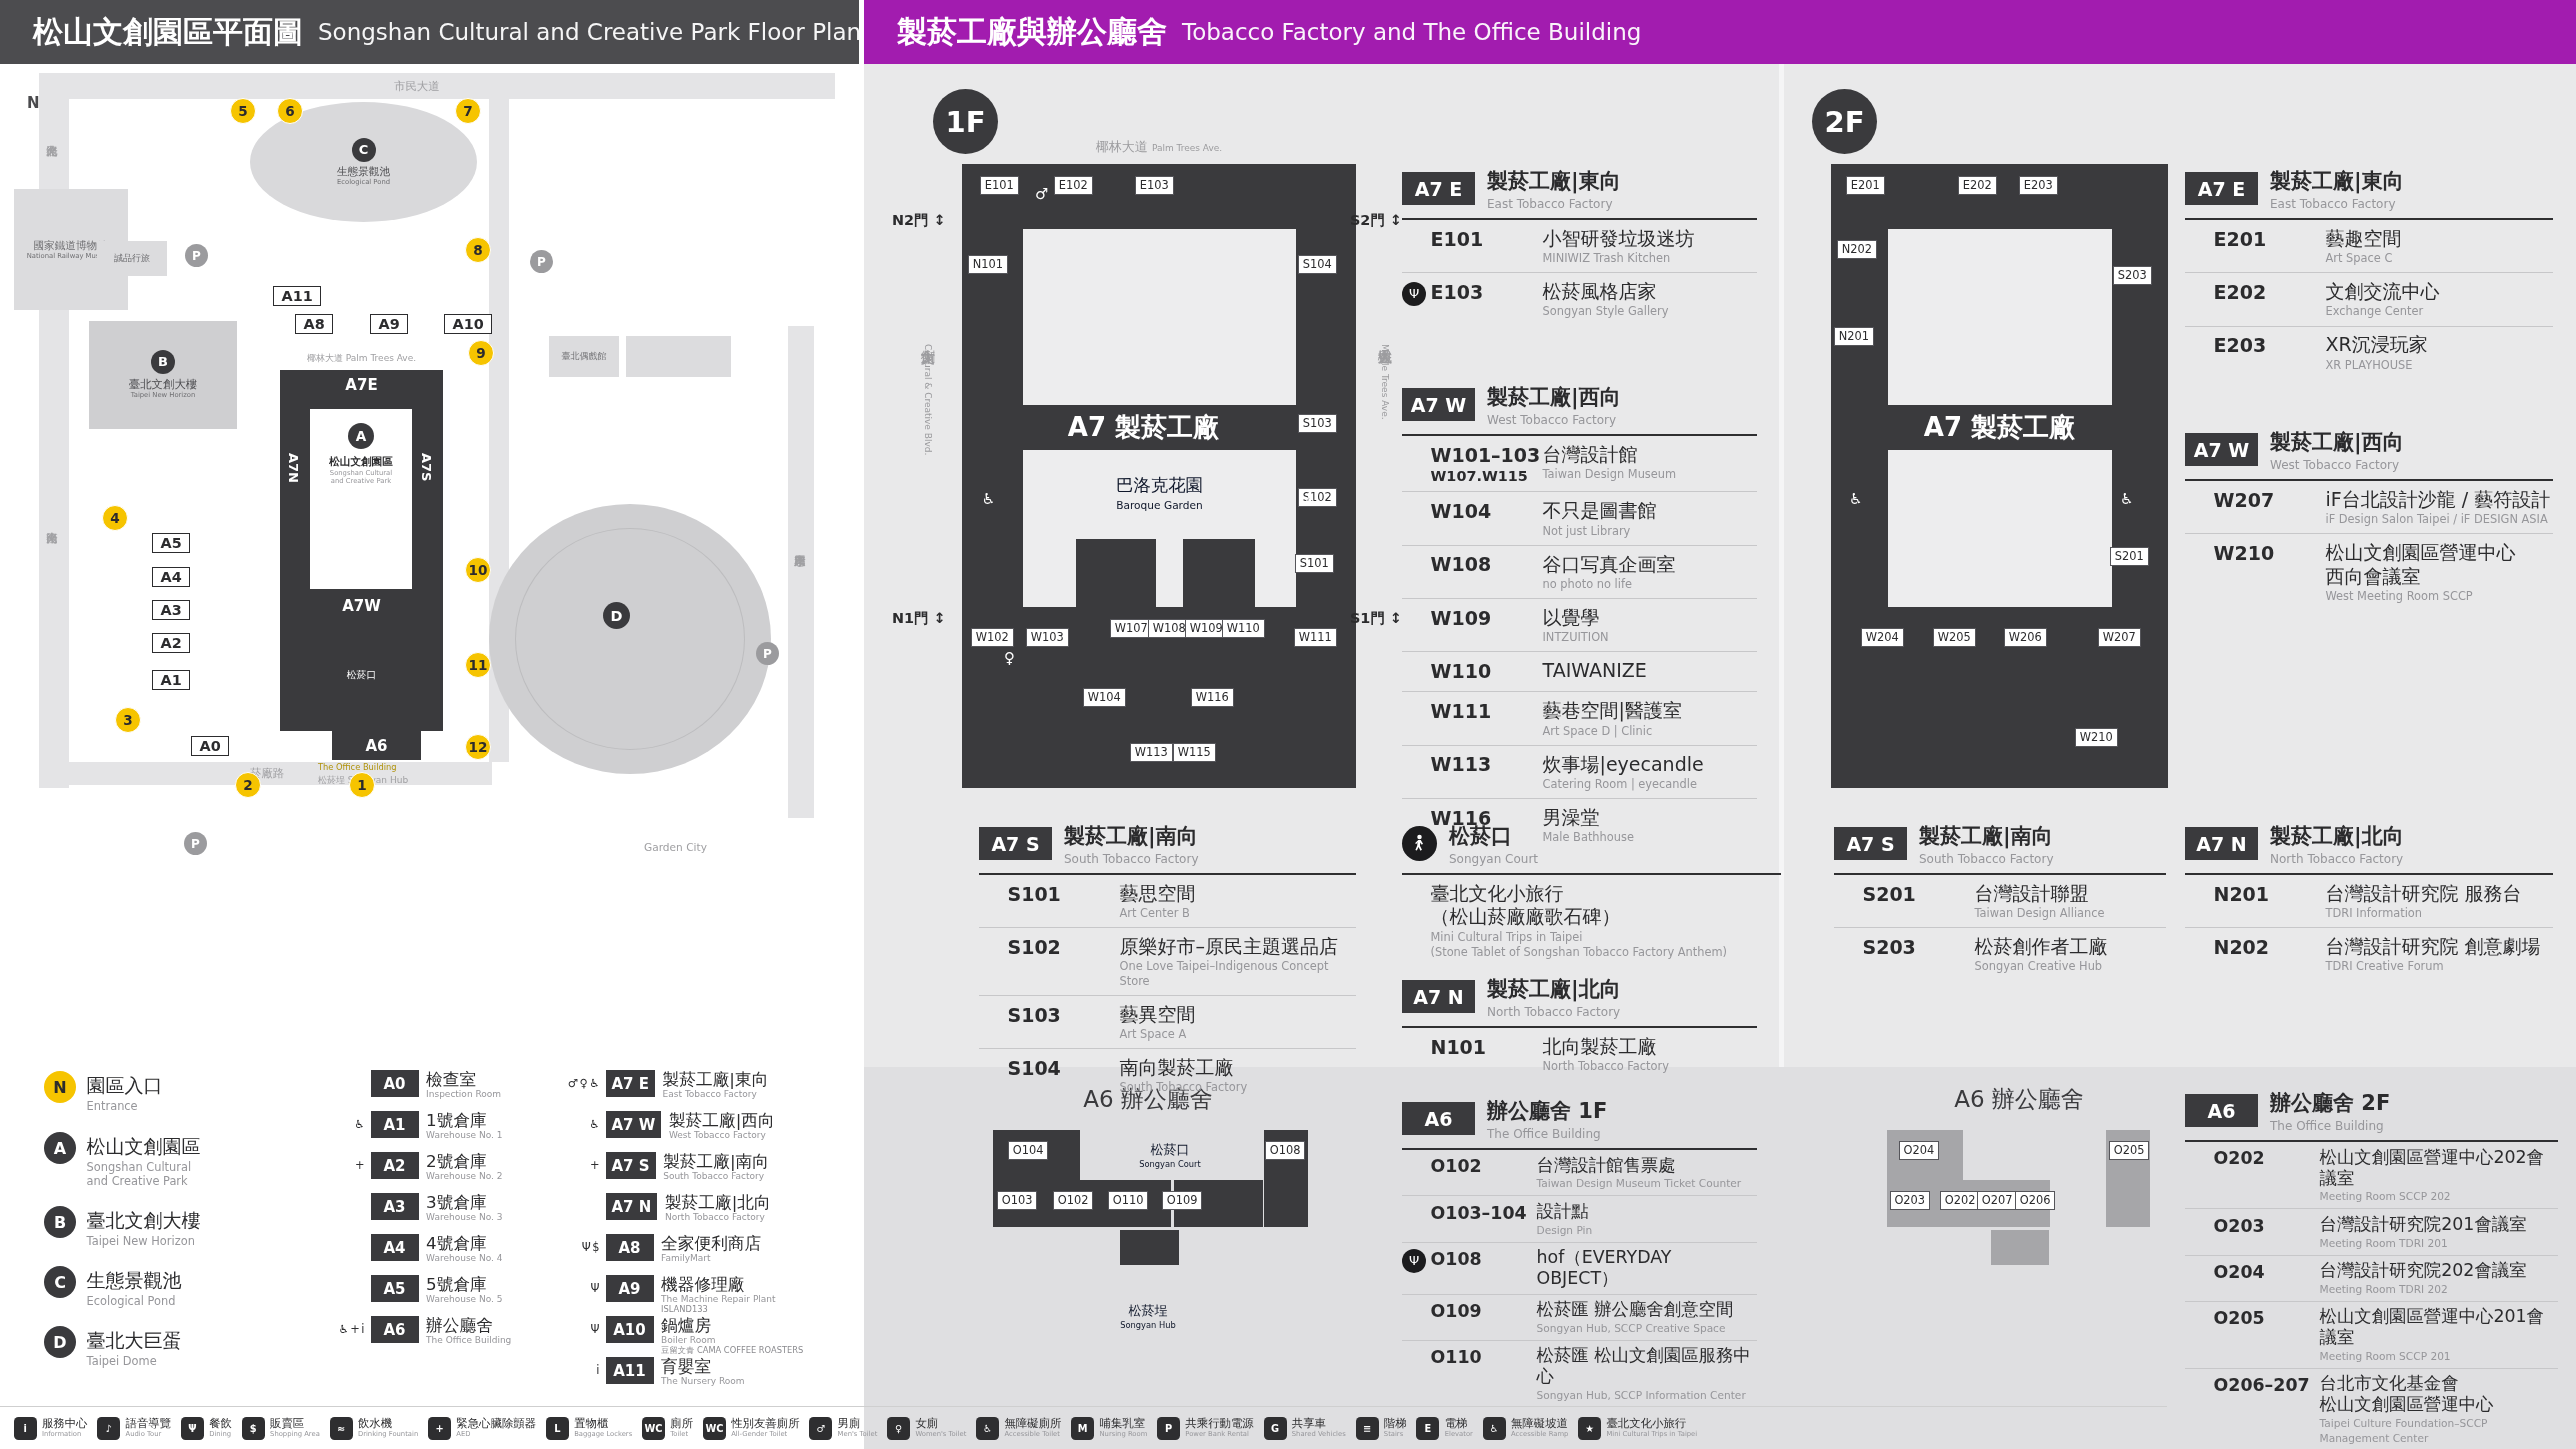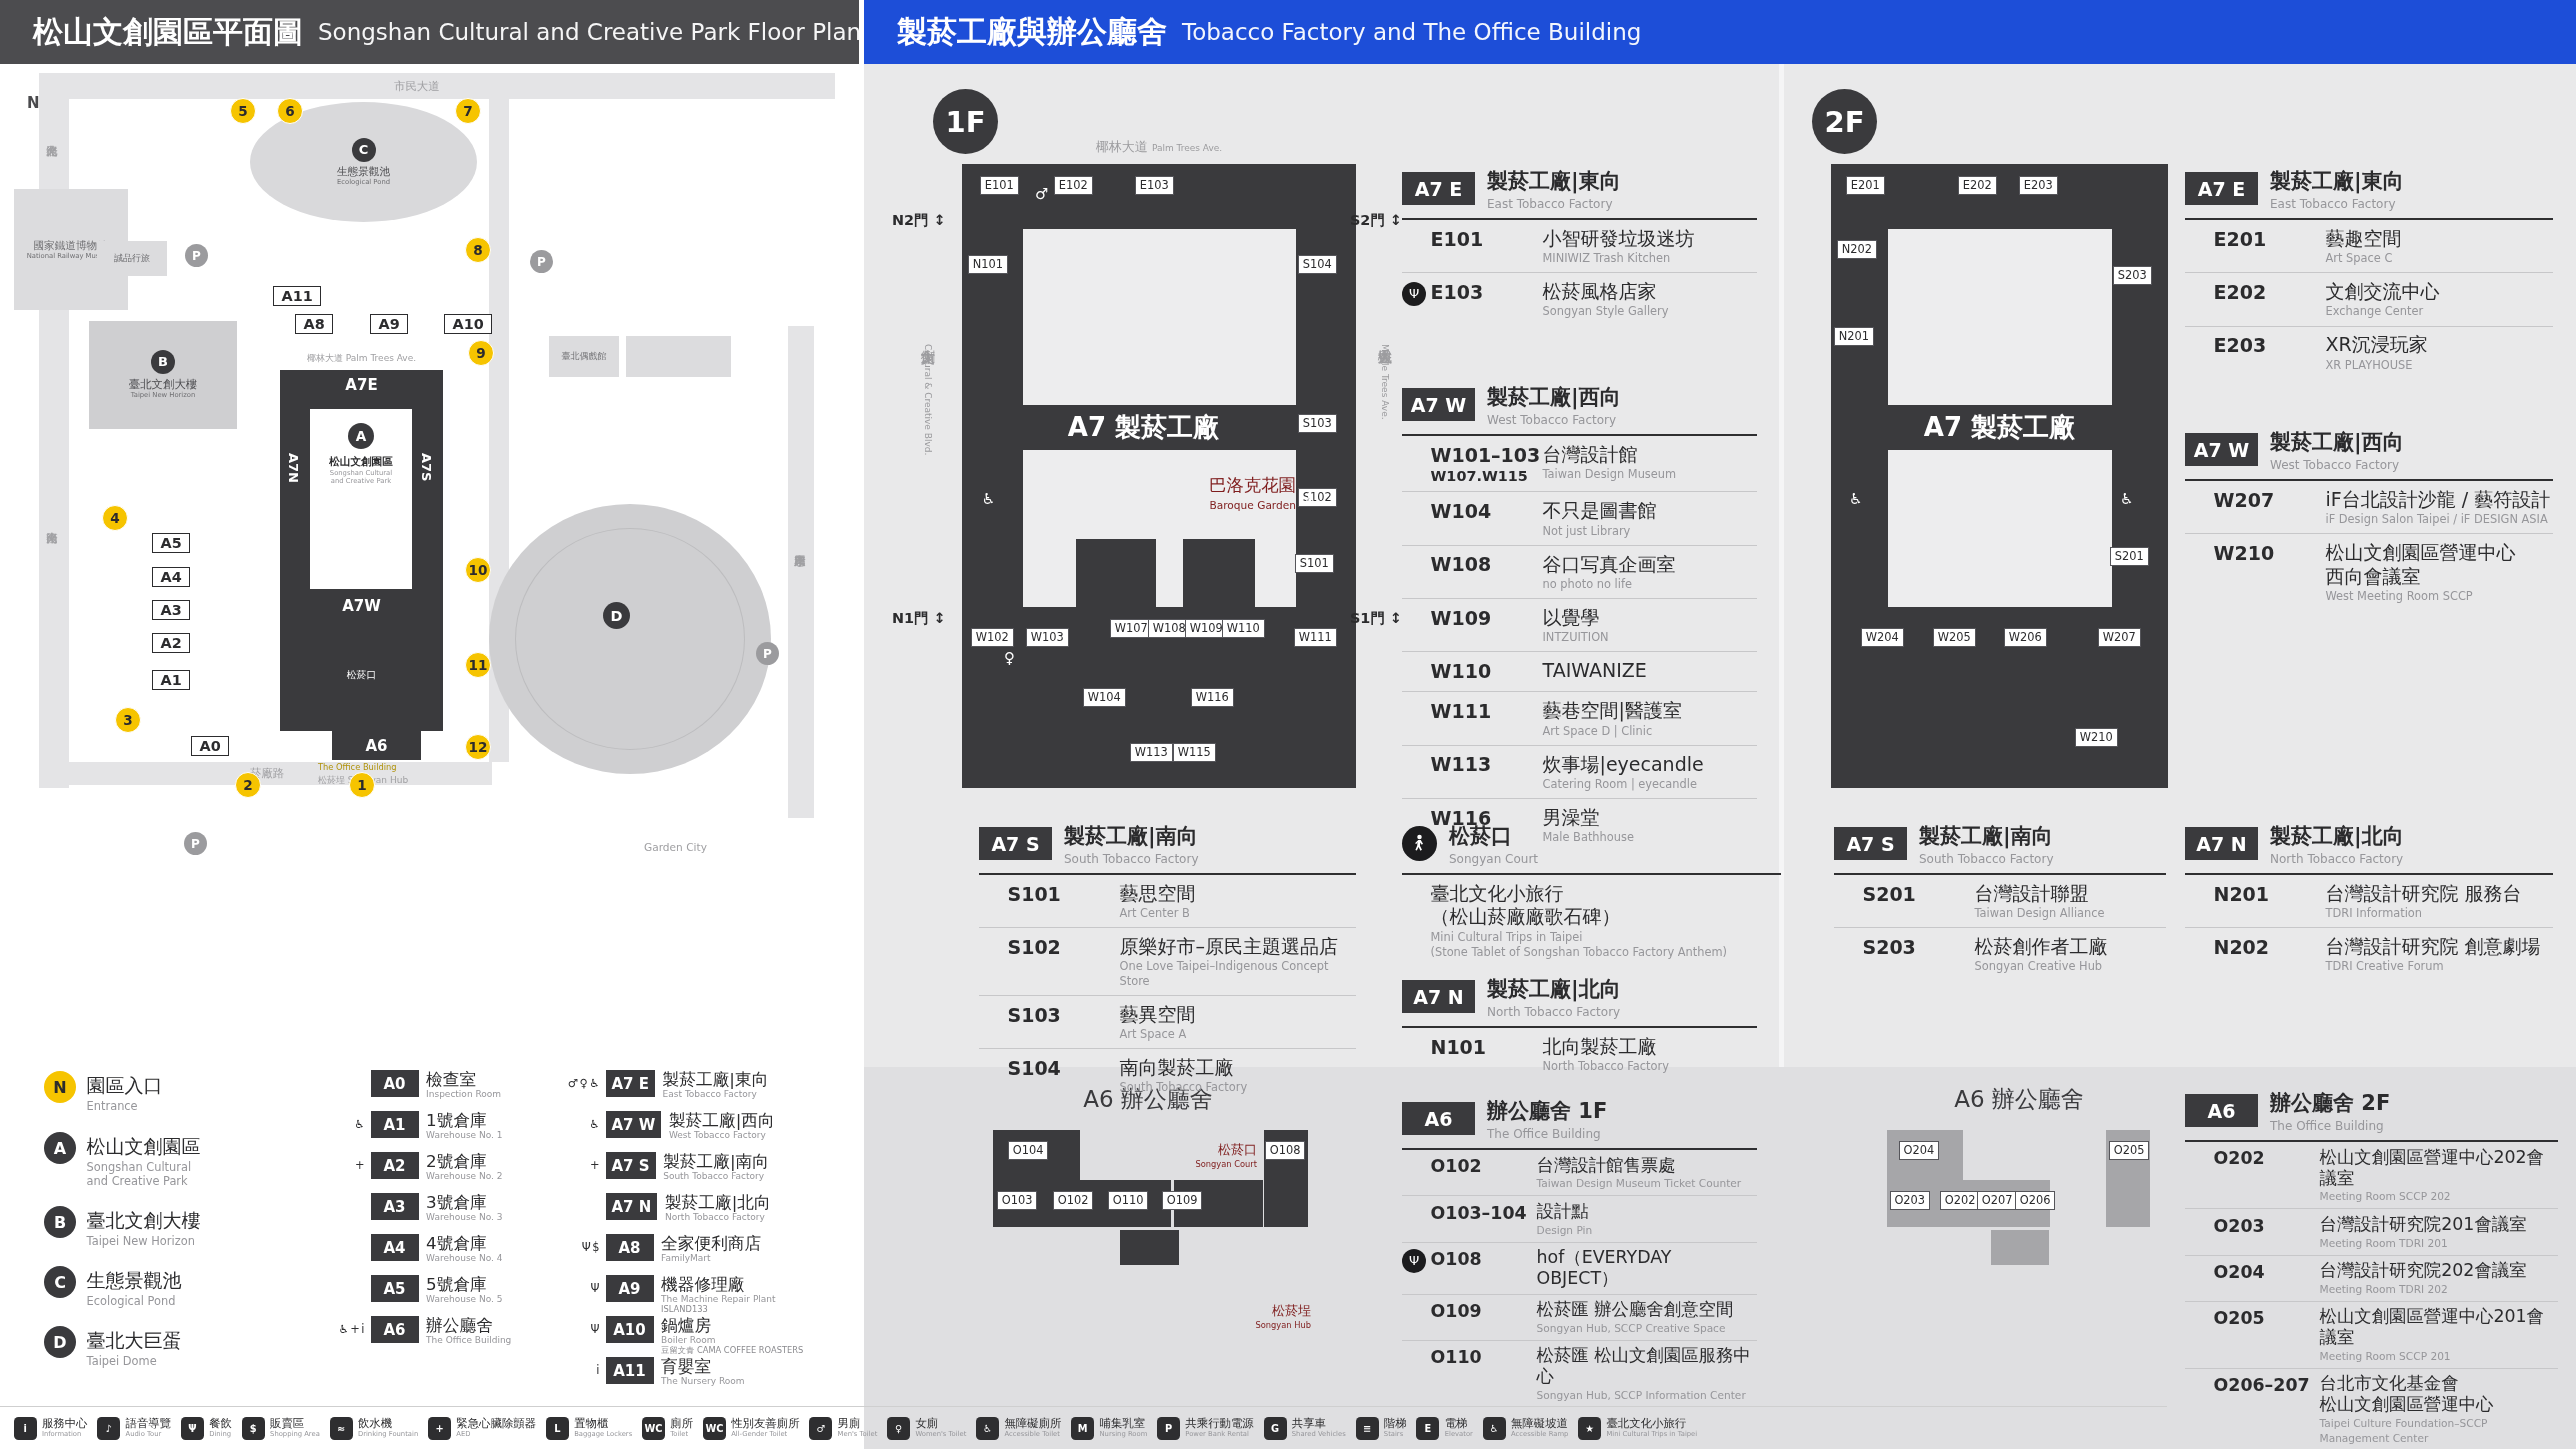--- a/index.html
+++ b/index.html
@@ -28,21 +28,21 @@
   .plan-band{position:absolute;background:#3a3a3d}
   .plan-band.lite{background:#a6a6a9}
   .plan-court{position:absolute;background:#ededee}
   .plan-tag{position:absolute;background:#fff;border:0.8px solid #55555a;color:#2b2b2d;font-size:11.4px;padding:0 3.8px;line-height:16.7px;white-space:nowrap}
   .plan-title{position:absolute;background:#3a3a3d;color:#fff;font-weight:700;font-size:26px;display:flex;align-items:center;justify-content:center;white-space:nowrap}
   .plan-gate{position:absolute;font-size:14.4px;font-weight:700;color:#2b2b2d;white-space:nowrap}
   .plan-amen{position:absolute;color:#fff;font-size:15px}
   .plan-street-top{position:absolute;left:0;right:0;top:-26px;text-align:center;color:#9c9c9f;font-size:13px;white-space:nowrap}
   .vstreet{position:absolute;writing-mode:vertical-rl;color:#9c9c9f;white-space:nowrap}
   .vs-zh{font-size:14.4px}.vs-en{font-size:9px;margin-top:6px}
-  .court-note{position:absolute;color:#7f1d1d;text-align:right}
+  .court-note{position:absolute;color:#0f172a;text-align:center}
   .cn-zh{font-size:17.4px}.cn-en{font-size:10.6px;margin-top:2.3px}
   .a6-title{position:absolute;left:0;right:0;top:1.5px;text-align:center;font-size:23px;font-weight:400;color:#3a3a3d;white-space:nowrap}
   
   .sec{position:absolute}
   .sec-head{display:flex;gap:12px;align-items:center;padding-bottom:7.6px;border-bottom:2.3px solid #2f2f31}
   .sec-badge{min-width:73px;height:33px;font-size:19px;padding:0 7.6px;box-sizing:border-box}
   .sec-titles{display:flex;flex-direction:column}
   .sec-zh{font-size:21px;font-weight:700;color:#2b2b2d;white-space:nowrap}
   .sec-en{font-size:12px;color:#96969a;margin-top:1.5px;white-space:nowrap}
   .room-row{display:flex;align-items:flex-start;padding:6.8px 0;border-bottom:0.8px solid #c7c7c9}
@@ -81,21 +81,21 @@
   .strip-zh{font-size:11.4px;line-height:13px;white-space:nowrap}
   .strip-en{font-size:6.8px;color:#96969a;line-height:8.3px;white-space:nowrap}
 </style>
 </head>
 <body>
 
 <div class="hdr" style="left:0;width:859px;background:#4c4c4f">
   <span class="hdr-zh">松山文創園區平面圖</span>
   <span class="hdr-en">Songshan Cultural and Creative Park Floor Plan</span>
 </div>
-<div class="hdr" style="left:864px;width:1712px;background:#1d4ed8">
+<div class="hdr" style="left:864px;width:1712px;background:#a21caf">
   <span class="hdr-zh">製菸工廠與辦公廳舍</span>
   <span class="hdr-en">Tobacco Factory and The Office Building</span>
 </div>
 
 <div class="abs" style="left:864px;top:64px;width:1712px;height:1386px;background:#e9e9ea"></div>
 <div class="abs" style="left:864px;top:1067px;width:1712px;height:383px;background:#dfdfe1"></div>
 <div class="abs" style="left:1779px;top:64px;width:4.5px;height:1003px;background:#f5f5f6"></div>
 
 <div class="abs" style="left:27px;top:94px">
   <span style="font-weight:700;font-size:15px;color:#4a4a4d">N</span><span class="tri-left"></span>

